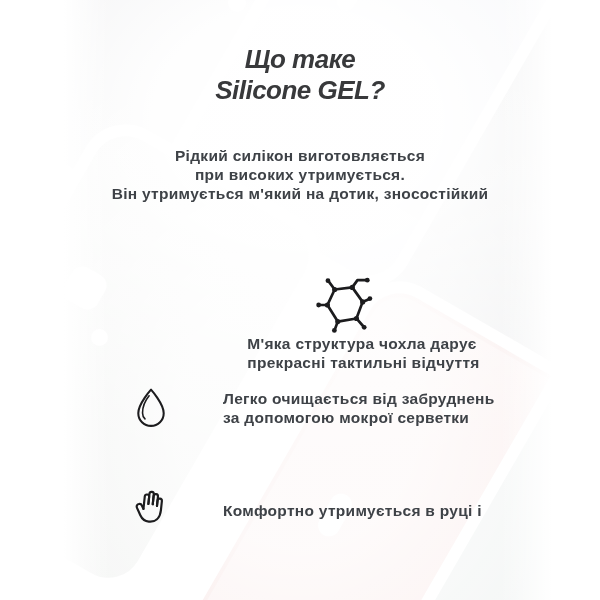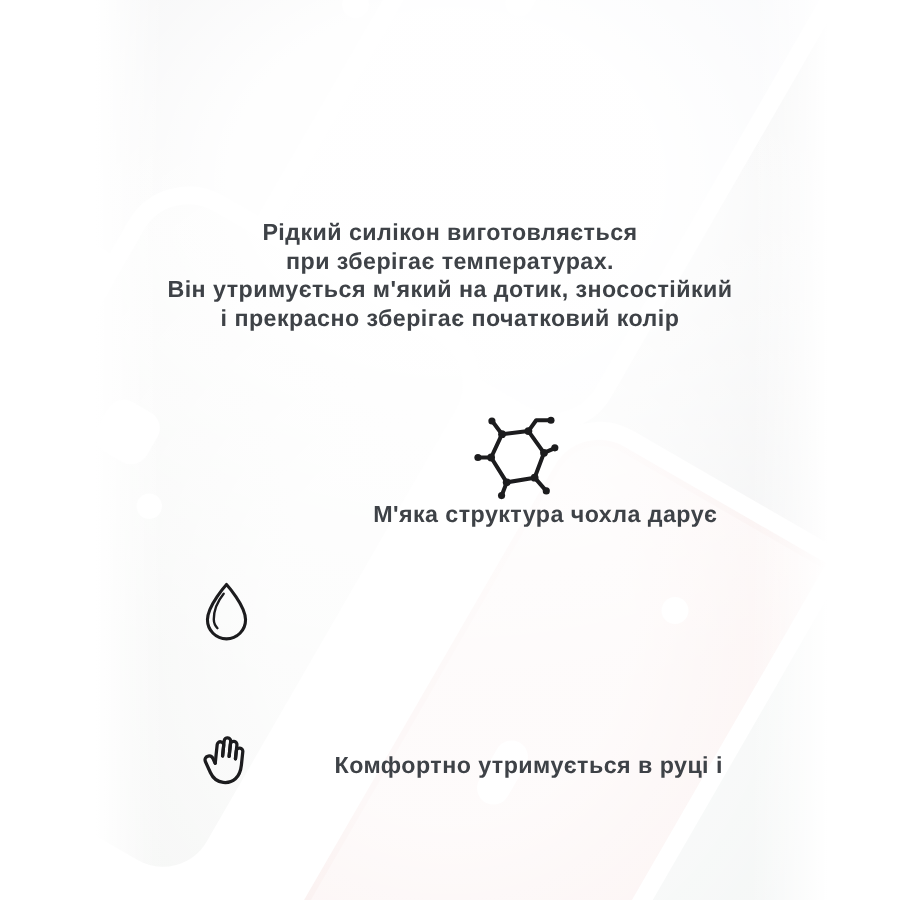--- a/index.html
+++ b/index.html
@@ -65,26 +65,29 @@
     <div class="cutout co-circle2"></div>
     <div class="cutout co-pill2"></div>
     <div class="cutout co-circle3"></div>
     <div class="wash"></div>
     <div class="fade-l"></div>
     <div class="fade-r"></div>
   </div>
 
   <div class="content">
 
+    <div class="title">
+      <div>Що таке</div>
+      <div>Silicone GEL?</div>
+    </div>
 
     <div class="intro">
       <div>Рідкий силікон виготовляється</div>
-      <div>при зберігає температурах.</div>
+      <div>при високих утримується.</div>
       <div>Він утримується м'який на дотик, зносостійкий</div>
-      <div>і прекрасно зберігає початковий колір</div>
     </div>
 
     <div class="feature f1">
       <div class="f-icon">
         <svg class="icon" width="58" height="58" viewBox="0 0 56 56" stroke-width="2.6">
           <polygon points="19,13 36,11 46,25 40,41 22,44 12,28"></polygon>
           <polyline points="36,11 41,4 50,4"></polyline>
           <line x1="19" y1="13" x2="13" y2="5"></line>
           <line x1="12" y1="28" x2="4" y2="28"></line>
           <line x1="22" y1="44" x2="19" y2="52"></line>
@@ -99,31 +102,34 @@
           <circle class="dot" cx="50.5" cy="4" r="2.3"></circle>
           <circle class="dot" cx="12.5" cy="4.5" r="2.3"></circle>
           <circle class="dot" cx="3.5" cy="28" r="2.3"></circle>
           <circle class="dot" cx="18.7" cy="52.5" r="2.3"></circle>
           <circle class="dot" cx="47.5" cy="49.5" r="2.3"></circle>
           <circle class="dot" cx="53" cy="21.8" r="2.3"></circle>
         </svg>
       </div>
       <div class="f-text">
         <div>М'яка структура чохла дарує</div>
+        <div>прекрасні тактильні відчуття</div>
       </div>
     </div>
 
     <div class="feature f2">
       <div class="f-icon">
         <svg class="icon" width="32" height="42" viewBox="0 0 34 44" stroke-width="2.2">
           <path d="M17 2.5 C17 2.5 3.5 17.5 3.5 27.5 a13.5 13.5 0 0 0 27 0 C30.5 17.5 17 2.5 17 2.5 Z"></path>
           <path d="M15 9 C10.5 14.5 8 21 8 27.2 a9 9 0 0 0 2.6 6.3" stroke-width="1.7"></path>
         </svg>
       </div>
       <div class="f-text">
+        <div>Легко очищається від забруднень</div>
+        <div>за допомогою мокрої серветки</div>
       </div>
     </div>
 
     <div class="feature f3">
       <div class="f-icon">
         <svg class="icon" width="38" height="46" viewBox="0 0 40 46" stroke-width="2.3" style="transform:rotate(6deg)">
           <path d="M12 22.5 V9.5 a2.3 2.3 0 0 1 4.6 0 V17"></path>
           <path d="M16.6 17 V6.3 a2.3 2.3 0 0 1 4.6 0 V16.8"></path>
           <path d="M21.2 16.8 V8.2 a2.3 2.3 0 0 1 4.6 0 V18"></path>
           <path d="M25.8 18 v-5.5 a2.3 2.3 0 0 1 4.6 0 V22 c0 8.8 -4.6 13.4 -11.4 13.4 c-4.6 0 -7.3 -1.9 -9.6 -5.8 L5.1 22.3 c-1 -1.7 -0.3 -3.6 1.4 -4.2 c1.3 -0.5 2.8 0 3.6 1.4 l1.9 3.2"></path>

